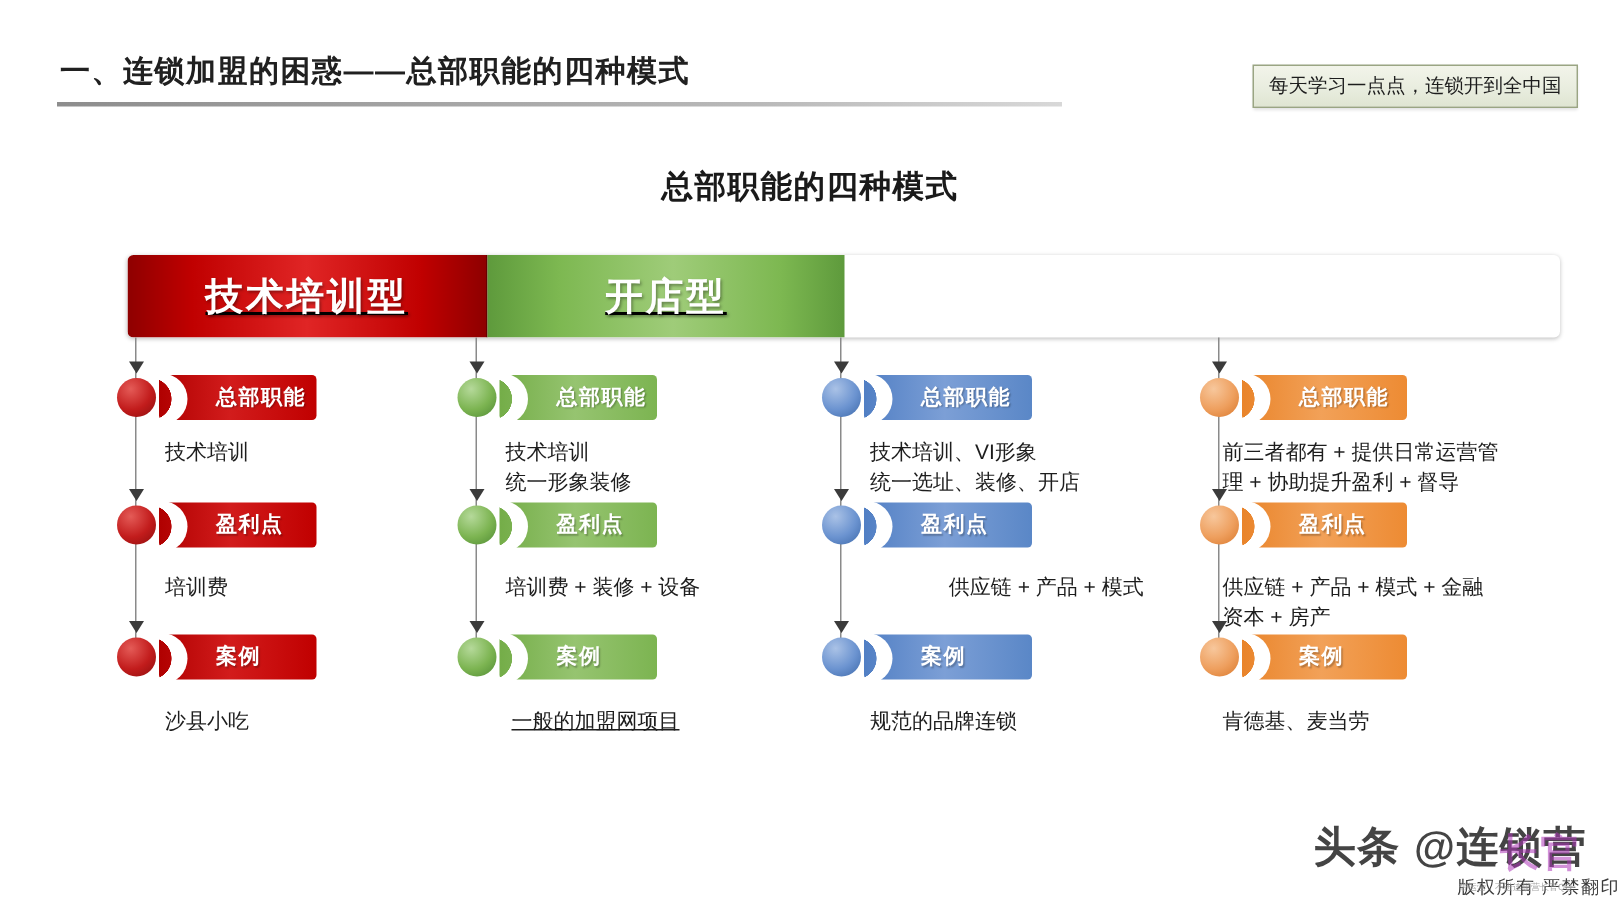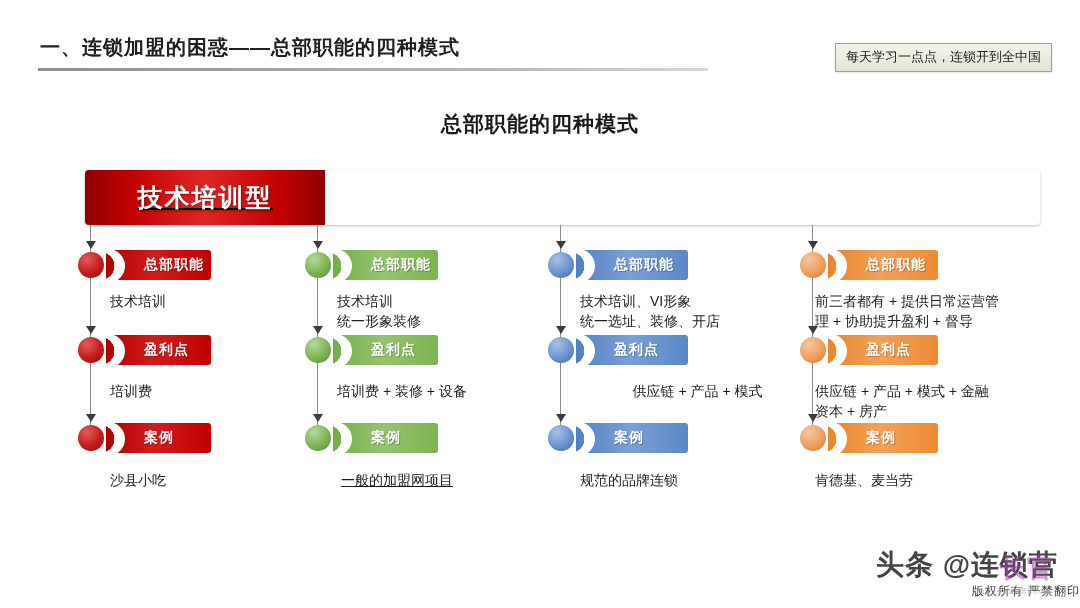--- a/index.html
+++ b/index.html
@@ -123,20 +123,23 @@
 <div id="slide-title">一、连锁加盟的困惑——总部职能的四种模式</div>
 <div id="title-rule"></div>
 <div id="tagline">每天学习一点点，连锁开到全中国</div>
 
 <div id="chart-title">总部职能的四种模式</div>
 
 <div id="band">
     <div class="band-cell" style="width: 240px; background: linear-gradient(to right, rgb(142, 0, 0) 0%, rgb(192, 0, 0) 18%, rgb(224, 37, 37) 50%, rgb(192, 0, 0) 82%, rgb(142, 0, 0) 100%);">
       <span>技术培训型</span>
     </div>
+    <div class="band-cell" style="width: 238px; background: linear-gradient(to right, rgb(94, 154, 60) 0%, rgb(125, 184, 81) 20%, rgb(159, 204, 121) 52%, rgb(125, 184, 81) 82%, rgb(94, 154, 60) 100%);">
+      <span>开店型</span>
+    </div>
   </div>
 
 <div id="columns-root">
     <div class="col" style="left: 78px; width: 232px;">
       <div class="vline" style="left: 12px; top: 0px; height: 216px;"></div>
       <div class="arrow" style="left: 8px; top: 16px;"></div>
       <div class="node" style="left: 0px; top: 25px; width: 133px;">
         <div class="pillbar" style="width: 105px; background: linear-gradient(to right, rgb(176, 0, 0) 0%, rgb(210, 28, 28) 45%, rgb(192, 0, 0) 100%);">
           <span>总部职能</span>
         </div>

